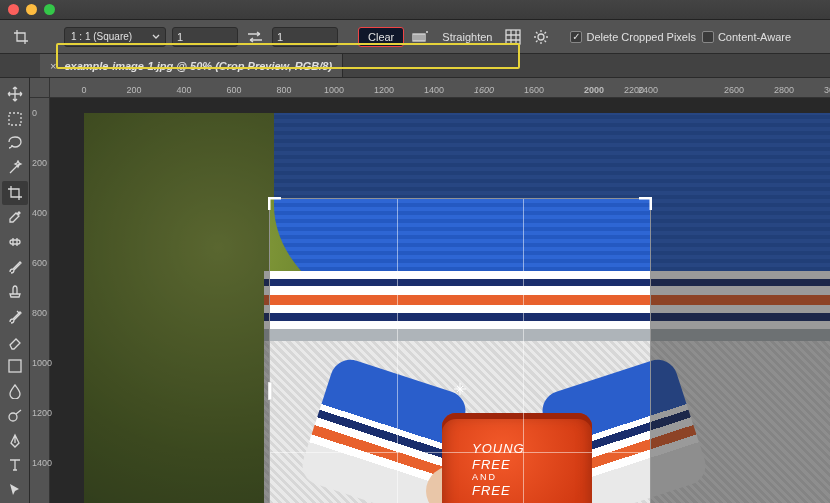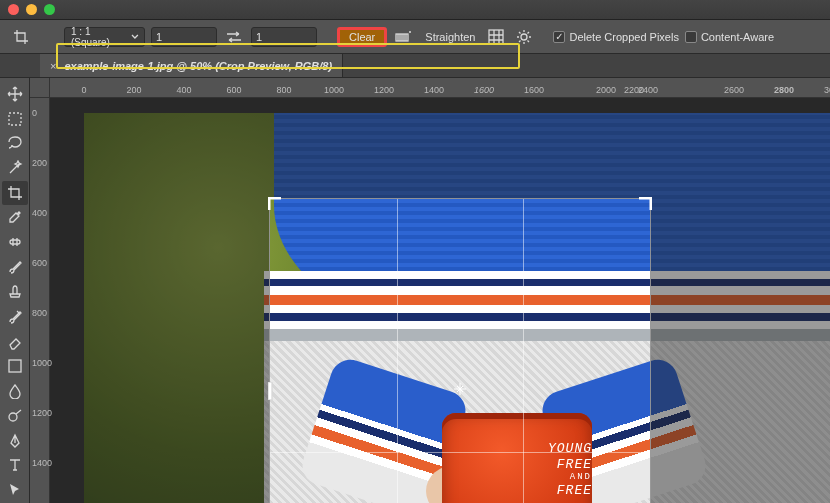--- a/index.html
+++ b/index.html
@@ -53,33 +53,33 @@
   .highlight-box {
     position: absolute;
     left: 56px; top: 23px;
     width: 464px; height: 26px;
     border: 2px solid #e6d33a;
     border-radius: 2px;
     pointer-events: none;
   }
   .ratio-select {
     background: #3f3f3f; border: 1px solid #2c2c2c; border-radius: 3px;
-    height: 20px; width: 81px; display: flex; align-items: center;
+    height: 20px; width: 102px; display: flex; align-items: center;
     justify-content: space-between; padding: 0 5px 0 6px; font-size: 10px;
   }
   .num-input {
     background: #3f3f3f; border: 1px solid #2c2c2c; border-radius: 3px;
     height: 20px; width: 66px; color: #e0e0e0; font-size: 11px;
     padding: 0 4px;
   }
   .swap-btn {
     width: 22px; height: 20px; display:flex; align-items:center; justify-content:center;
   }
   .pill-btn {
-    background: #a16207; border: 3px solid #ef4444; border-radius: 3px;
+    background: #0f172a; border: 1px solid #ef4444; border-radius: 3px;
     height: 20px; padding: 0 9px; display: flex; align-items: center;
     font-size: 11px; cursor: pointer;
   }
   .icon-btn {
     width: 22px; height: 20px; display: flex; align-items: center;
     justify-content: center; cursor: pointer;
   }
   .check-wrap { display: flex; align-items: center; gap: 4px; font-size: 11px; }
   .checkbox {
     width: 12px; height: 12px; border: 1px solid #888; border-radius: 2px;
@@ -179,22 +179,22 @@
     background:#e9c6a8;top:352px;}
   .hand-l{left:342px;} .hand-r{left:450px;}
   .mug {
     position:absolute; left:358px; top:300px; width:150px; height:128px;
     background:radial-gradient(circle at 40% 30%, #f35a2a, #d23a12 70%);
     border-radius:14px 14px 18px 18px;
     box-shadow: inset 0 6px 0 #9e250a, inset 0 0 16px rgba(0,0,0,.3);
   }
   .mug-text {
     position:absolute; left:388px; top:328px; width:120px;
-    color:#fff; font-family:Liberation Mono, monospace; font-style:italic;
-    font-size:13px; line-height:1.2; text-align:right;
+    color:#fff; font-family:Liberation Sans, sans-serif; font-style:italic;
+    font-size:13px; line-height:1.2; text-align:left;
     letter-spacing:1px;
   }
   .mug-text .small{font-size:9px;font-style:normal;letter-spacing:2px;display:block;}
   .crop {
     position:absolute; left:186px; top:86px; width:380px; height:380px;
     outline:1px solid rgba(255,255,255,.9);
   }
   .crop::before,.crop::after{content:"";position:absolute;background:rgba(255,255,255,.5);}
   .crop::before{left:33.33%;top:0;bottom:0;width:1px;box-shadow:126px 0 rgba(255,255,255,.5);}
   .crop::after{top:33.33%;left:0;right:0;height:1px;box-shadow:0 126px rgba(255,255,255,.5);}
@@ -399,25 +399,25 @@
       <span class="tick" style="left: 34px;">0</span>
       <span class="tick" style="left: 84px;">200</span>
       <span class="tick" style="left: 134px;">400</span>
       <span class="tick" style="left: 184px;">600</span>
       <span class="tick" style="left: 234px;">800</span>
       <span class="tick" style="left: 284px;">1000</span>
       <span class="tick" style="left: 334px;">1200</span>
       <span class="tick" style="left: 384px;">1400</span>
       <span class="tick" style="left: 434px; font-style: italic;">1600</span>
       <span class="tick" style="left: 484px;">1600</span>
-      <span class="tick" style="left: 556px;">2000</span>
+      <span class="tick" style="left: 544px; font-weight: bold;">2000</span>
       <span class="tick" style="left: 584px;">2200</span>
       <span class="tick" style="left: 598px;">2400</span>
       <span class="tick" style="left: 684px;">2600</span>
-      <span class="tick" style="left: 734px; font-weight: bold;">2800</span>
+      <span class="tick" style="left: 734px;">2800</span>
       <span class="tick" style="left: 784px;">3000</span>
     </div>
   <div class="ruler-v" id="ruler-v">
       <span class="tick" style="top: 15px;">0</span>
       <span class="tick" style="top: 65px;">200</span>
       <span class="tick" style="top: 115px;">400</span>
       <span class="tick" style="top: 165px;">600</span>
       <span class="tick" style="top: 215px;">800</span>
       <span class="tick" style="top: 265px;">1000</span>
       <span class="tick" style="top: 315px;">1200</span>

